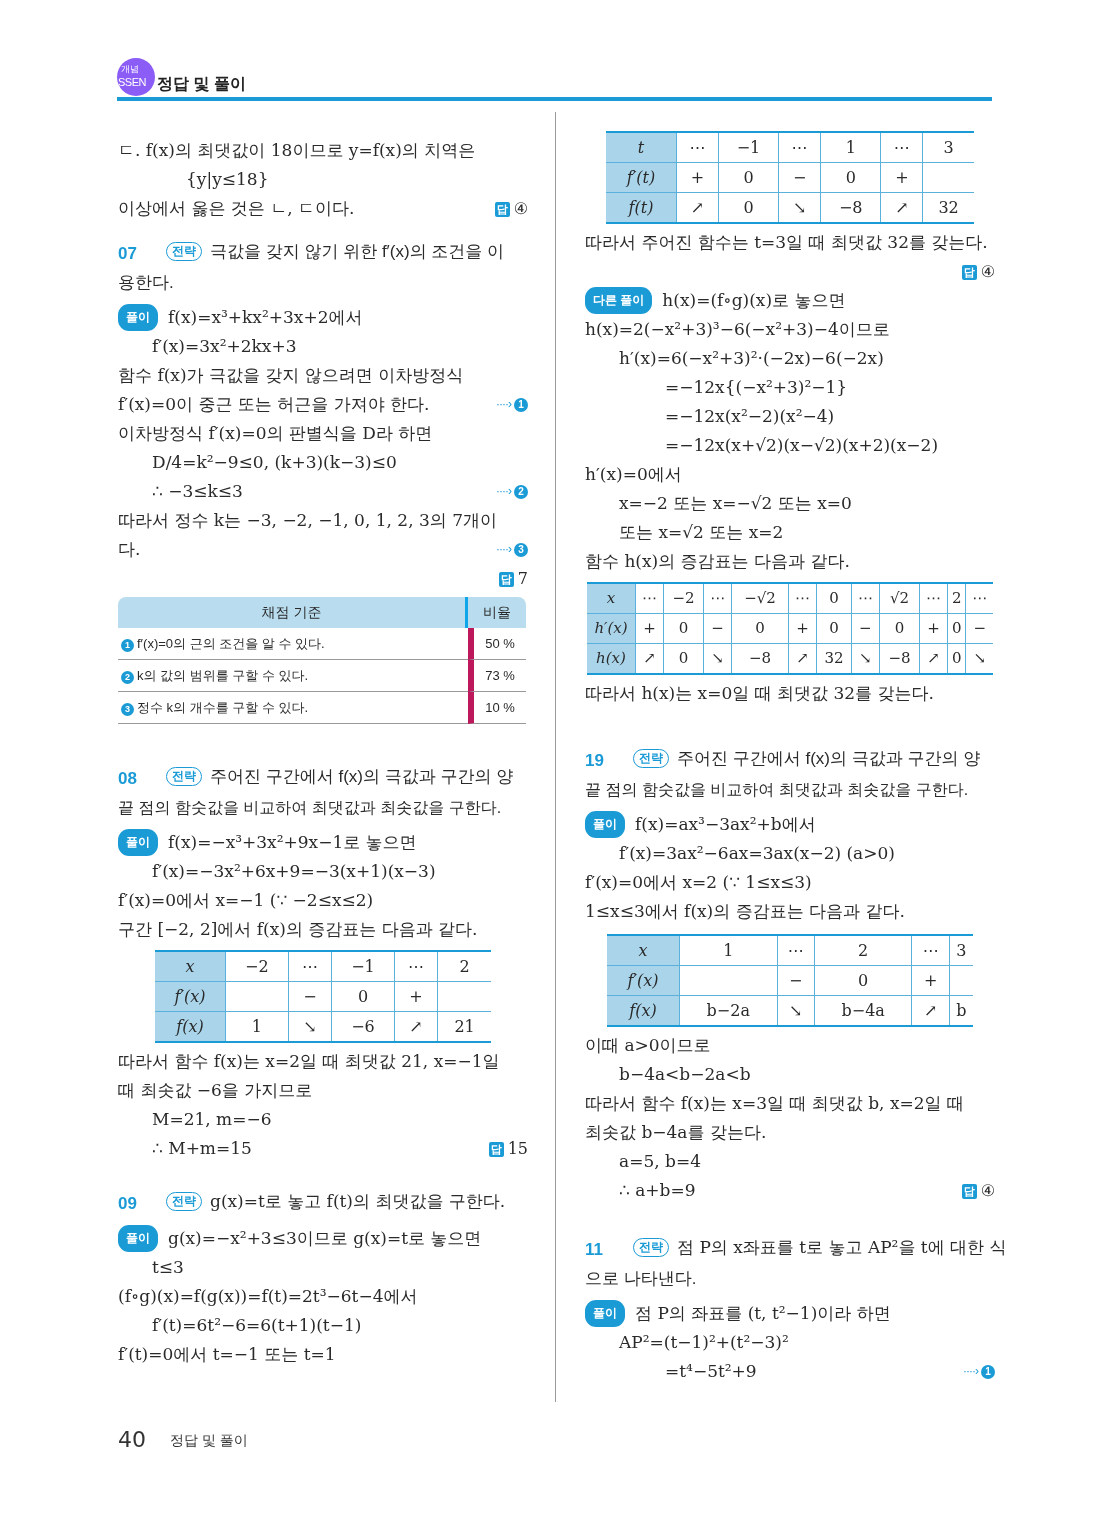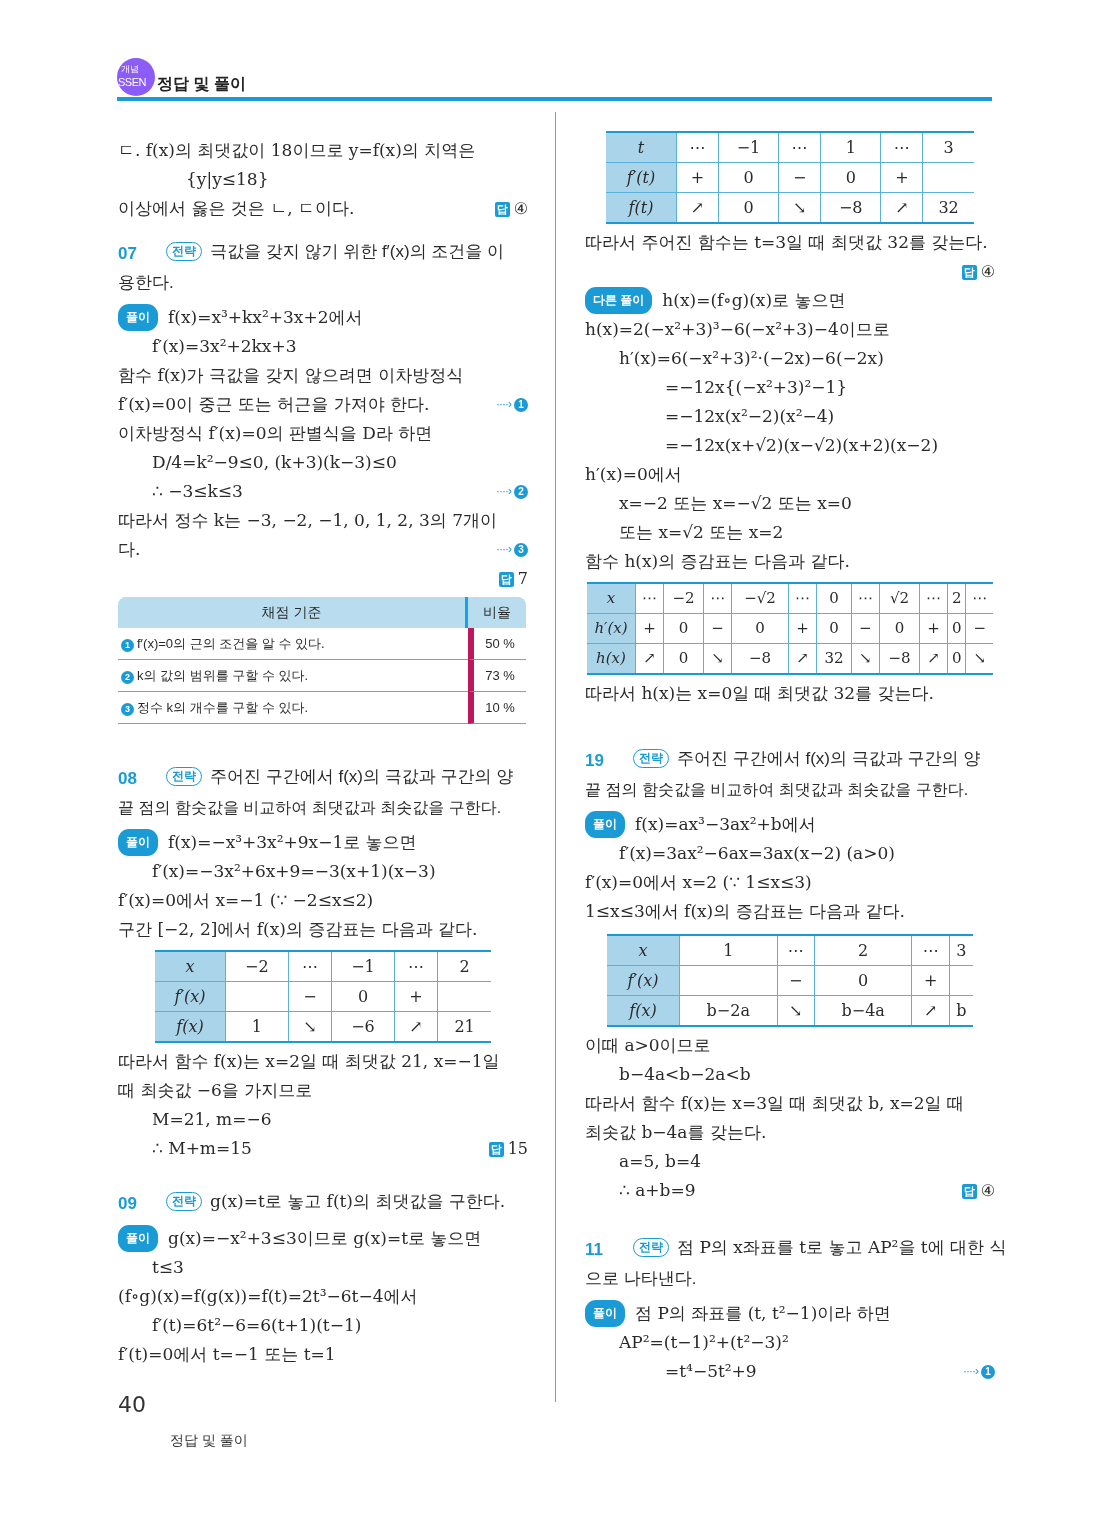--- a/index.html
+++ b/index.html
@@ -57,21 +57,21 @@
   table.score { border-collapse:separate; border-spacing:0; width:408px; font-size:13px;
                 font-family:"Liberation Sans", sans-serif; }
   table.score th { background:#b9ddef; font-weight:normal; height:28px; font-size:14px; }
   table.score th.c1 { border-radius:8px 0 0 0; border-right:3px solid #0ea5e9; }
   table.score th.c2 { border-radius:0 8px 0 0; width:56px; }
   table.score td { height:27px; border-bottom:1px solid #999; }
   table.score td.c2 { text-align:center; border-left:6px solid #be185d; }
   .sc { display:inline-block; width:13px; height:13px; border-radius:50%; background:#1b9bd6; color:#fff;
         font-size:9px; line-height:13px; text-align:center; font-weight:bold; margin:0 3px 0 2px; }
 
-  .footer-num { position:absolute; left:118px; top:1392px; font-size:22px; font-family:"DejaVu Sans", sans-serif; color:#333; }
+  .footer-num { position:absolute; left:118px; top:1427px; font-size:22px; font-family:"DejaVu Sans", sans-serif; color:#333; }
   .footer-title { position:absolute; left:170px; top:1432px; font-size:14px; font-family:"Liberation Sans", sans-serif; color:#333; }
 </style>
 </head>
 <body>
 
 <div class="hdr">
   <div class="logo">
     <span class="l1">개념</span>
     <span class="l2">SSEN</span>
   </div>

